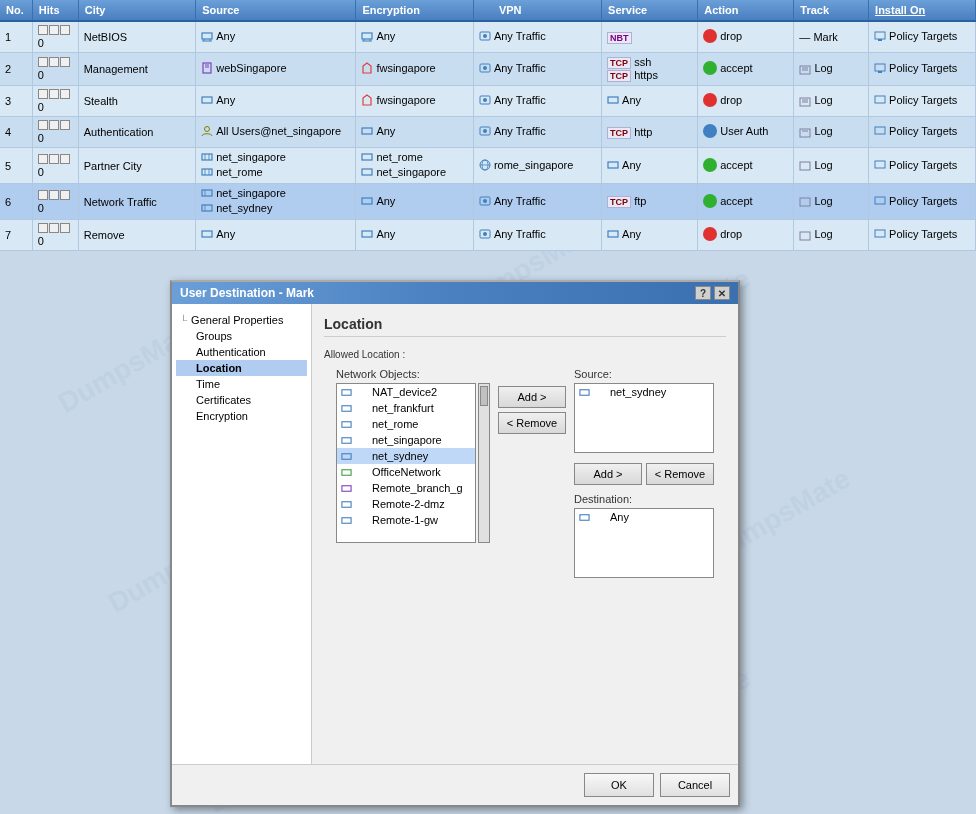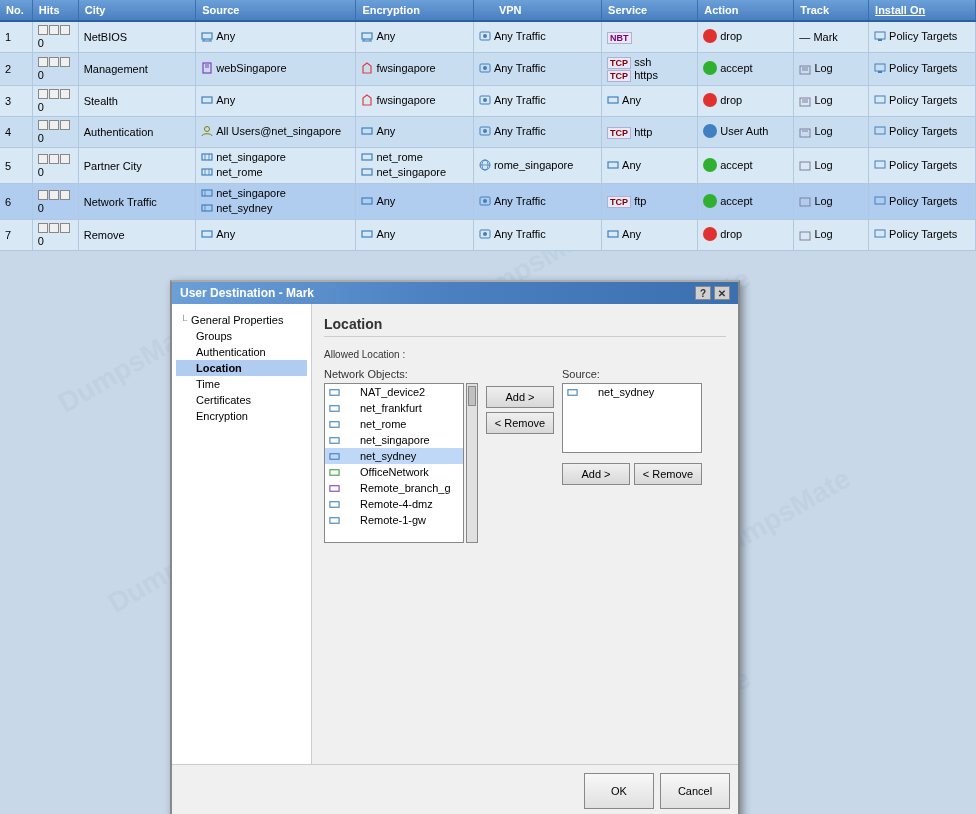--- a/index.html
+++ b/index.html
@@ -201,20 +201,21 @@
     .location-label {
       font-size: 10px;
       color: #333;
       margin-bottom: 8px;
     }
 
     .location-panels {
       display: flex;
       gap: 8px;
       align-items: flex-start;
+      justify-content: center;
     }
 
     .network-objects-panel {
       flex: 0 0 140px;
     }
     .panel-label {
       font-size: 11px;
       margin-bottom: 3px;
       color: #333;
     }
@@ -279,21 +280,21 @@
       padding: 8px;
       display: flex;
       justify-content: flex-end;
       gap: 6px;
       border-top: 1px solid #ccc;
       background: #f0f0f0;
     }
 
     .footer-btn {
       width: 70px;
-      height: 36px;
+      height: 24px;
       background: linear-gradient(to bottom, #f8f8f8, #e0e0e0);
       border: 1px solid #888;
       cursor: pointer;
       font-size: 11px;
       display: flex;
       align-items: center;
       justify-content: center;
     }
 
   </style>
@@ -861,21 +862,21 @@
                   <div class="list-item">
                     <svg width="11" height="11" viewBox="0 0 12 12">
                         <rect x="1" y="3" width="10" height="6" fill="none" stroke="#8040c0" stroke-width="1.2"></rect>
                       </svg>
                     <span>Remote_branch_g</span>
                   </div>
                   <div class="list-item">
                     <svg width="11" height="11" viewBox="0 0 12 12">
                         <rect x="1" y="3" width="10" height="6" fill="none" stroke="#4080c0" stroke-width="1.2"></rect>
                       </svg>
-                    <span>Remote-4-dmz</span>
+                    <span>Remote-2-dmz</span>
                   </div>
                   <div class="list-item">
                     <svg width="11" height="11" viewBox="0 0 12 12">
                         <rect x="1" y="3" width="10" height="6" fill="none" stroke="#4080c0" stroke-width="1.2"></rect>
                       </svg>
                     <span>Remote-1-gw</span>
                   </div>
                 </div>
                 <div style="width:12px; border:1px solid #888; background:#e0e0e0; display:flex; flex-direction:column; justify-content:flex-start; align-items:center; padding-top:2px;">
                   <div style="width:8px; height:20px; background:#c0c0c0; border:1px solid #888; margin-bottom:2px;"></div>
@@ -899,20 +900,31 @@
                     <span>net_sydney</span>
                   </div>
                 </div>
               </div>
 
               <div style="display:flex; gap:4px; margin-top:2px;">
                 <button class="dialog-btn">Add &gt;</button>
                 <button class="dialog-btn">&lt; Remove</button>
               </div>
 
+              <div class="side-panel">
+                <div class="panel-label">Destination:</div>
+                <div class="side-list-box">
+                  <div class="list-item">
+                    <svg width="11" height="11" viewBox="0 0 12 12">
+                        <rect x="1" y="3" width="10" height="6" fill="none" stroke="#4080c0" stroke-width="1.2"></rect>
+                      </svg>
+                    <span>Any</span>
+                  </div>
+                </div>
+              </div>
             </div>
           </div>
         </div>
       </div>
     </div>
 
     <div class="dialog-footer">
       <button class="footer-btn">OK</button>
       <button class="footer-btn">Cancel</button>
     </div>

